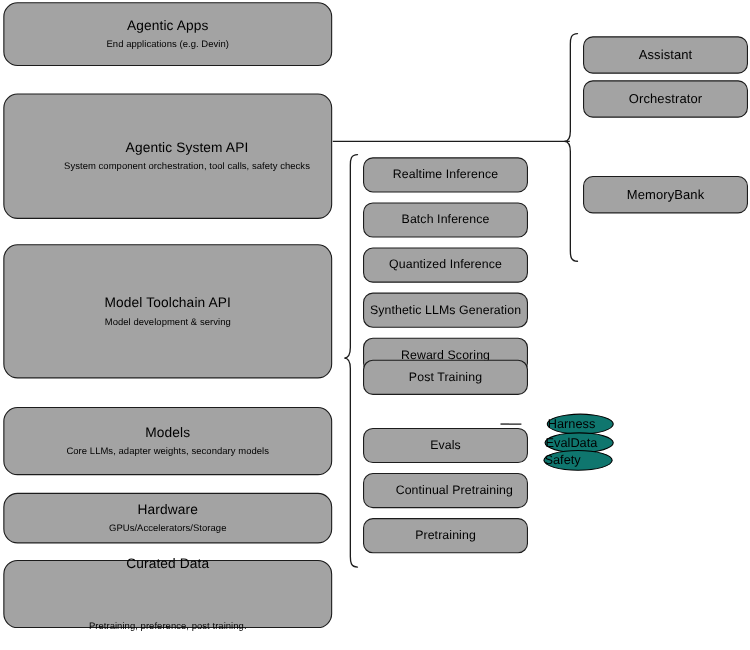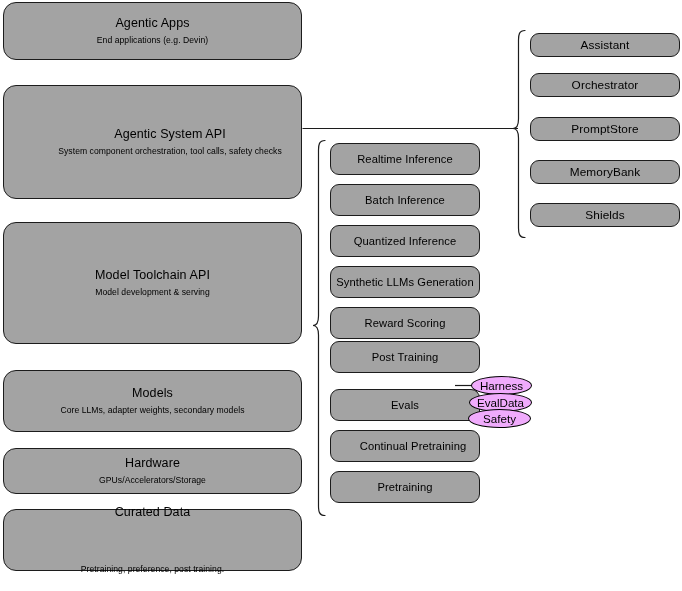--- a/index.html
+++ b/index.html
@@ -61,38 +61,38 @@
     width: 150px;
     height: 32px;
     border-radius: 9px;
   }
   .mid .title { font-size: 11.2px; }
 
   
   .right {
     left: 530px;
     width: 150px;
-    height: 24px;
+    height: 34px;
     border-radius: 9px;
   }
   .right .title { font-size: 11.8px; }
 
   
   .pill {
     position: absolute;
     box-sizing: border-box;
-    background: #f0abfc;
+    background: #0f766e;
     border: 1.2px solid #000000;
     border-radius: 50%/50%;
     display: flex;
     align-items: center;
-    justify-content: center;
     font-size: 11.6px;
     color: #000000;
     white-space: nowrap;
+    margin-left: 26px;
   }
 
   
   .connector {
     position: absolute;
     left: 0;
     top: 0;
     width: 682px;
     height: 591px;
     pointer-events: none;
@@ -165,21 +165,21 @@
   </div>
   <div class="node mid" style="top:225px;align-items:center;">
     <div class="title">Quantized Inference</div>
   </div>
   <div class="node mid" style="top:266px;">
     <div class="title">Synthetic LLMs Generation</div>
   </div>
   <div class="node mid" style="top:307px;">
     <div class="title">Reward Scoring</div>
   </div>
-  <div class="node mid" style="top:341px;">
+  <div class="node mid" style="top:327px;">
     <div class="title">Post Training</div>
   </div>
   <div class="node mid" style="top:389px;">
     <div class="title">Evals</div>
   </div>
   <div class="node mid" style="top:430px;padding-left:16px;">
     <div class="title">Continual Pretraining</div>
   </div>
   <div class="node mid" style="top:471px;">
     <div class="title">Pretraining</div>
@@ -194,23 +194,17 @@
   <div class="pill" style="left:468px; top:409px; width:63px; height:19px;">
     <span>Safety</span>
   </div>
 
   <div class="node right" style="top:33px;">
     <div class="title">Assistant</div>
   </div>
   <div class="node right" style="top:73px;">
     <div class="title">Orchestrator</div>
   </div>
-  <div class="node right" style="top:117px;">
-    <div class="title">PromptStore</div>
-  </div>
   <div class="node right" style="top:160px;">
     <div class="title">MemoryBank</div>
   </div>
-  <div class="node right" style="top:203px;">
-    <div class="title">Shields</div>
-  </div>
 
 </div>
 
 </body></html>

